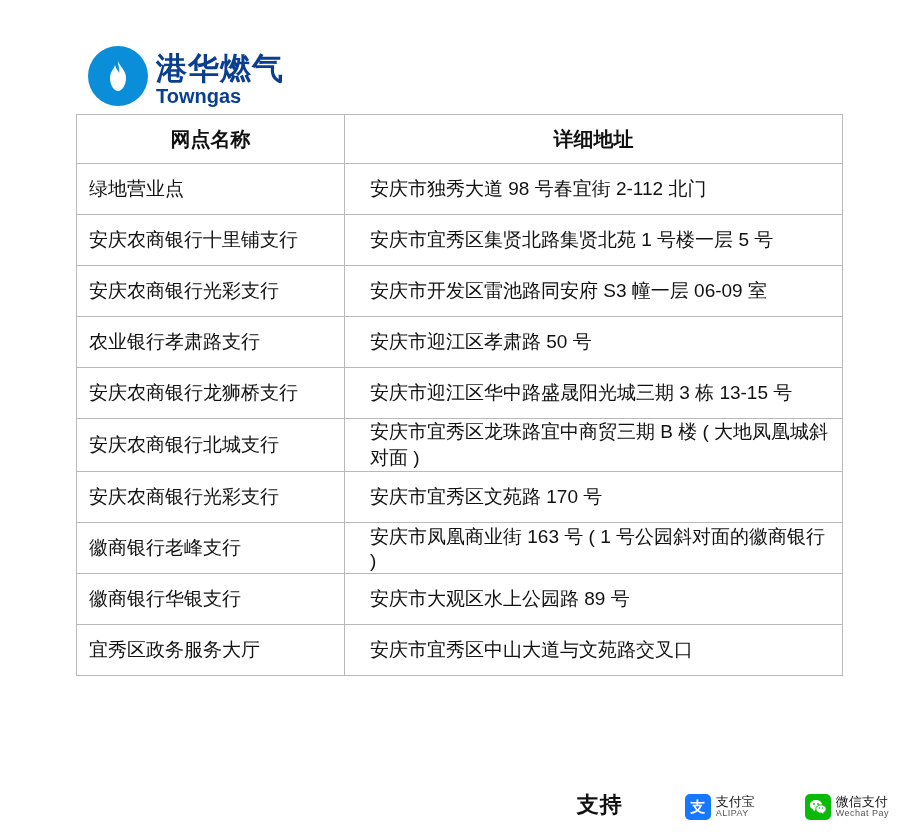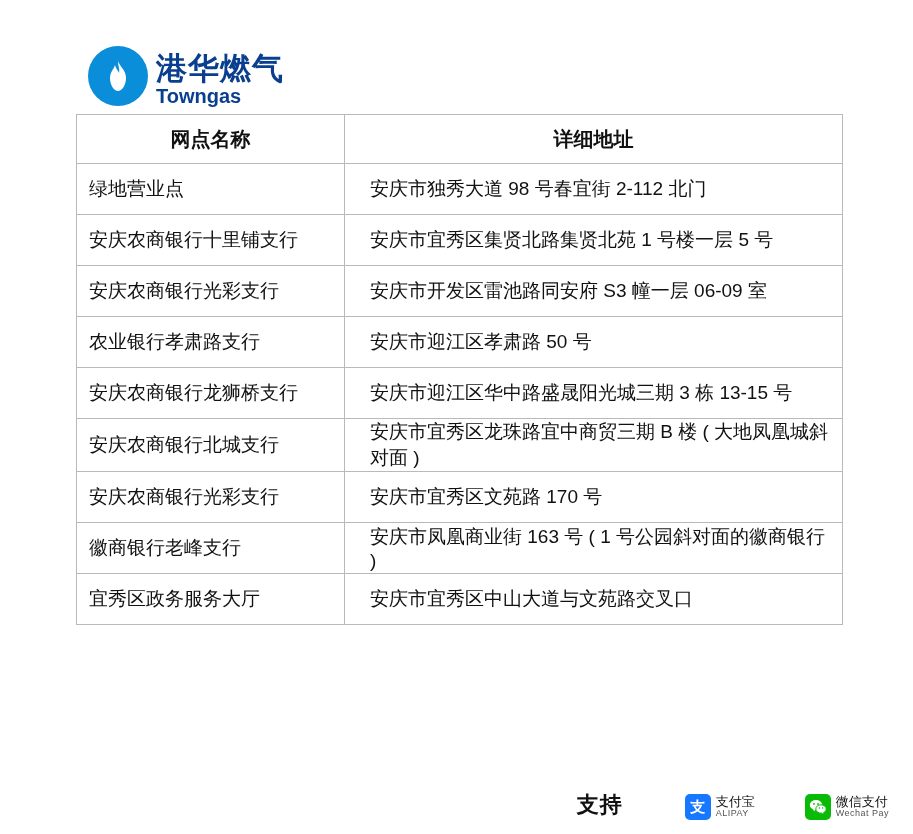--- a/index.html
+++ b/index.html
@@ -222,20 +222,24 @@
           <td class="name">安庆农商银行北城支行</td>
           <td class="addr">安庆市宜秀区龙珠路宜中商贸三期 B 楼 ( 大地凤凰城斜对面 )</td>
         </tr>
         <tr>
           <td class="name">安庆农商银行光彩支行</td>
           <td class="addr">安庆市宜秀区文苑路 170 号</td>
         </tr>
         <tr>
           <td class="name">徽商银行老峰支行</td>
           <td class="addr">安庆市凤凰商业街 163 号 ( 1 号公园斜对面的徽商银行 )</td>
+        </tr>
+        <tr>
+          <td class="name">徽商银行华银支行</td>
+          <td class="addr">安庆市大观区水上公园路 89 号</td>
         </tr>
         <tr>
           <td class="name">宜秀区政务服务大厅</td>
           <td class="addr">安庆市宜秀区中山大道与文苑路交叉口</td>
         </tr>
       </tbody>
     </table>
   </div>
 
   <div class="footer">

